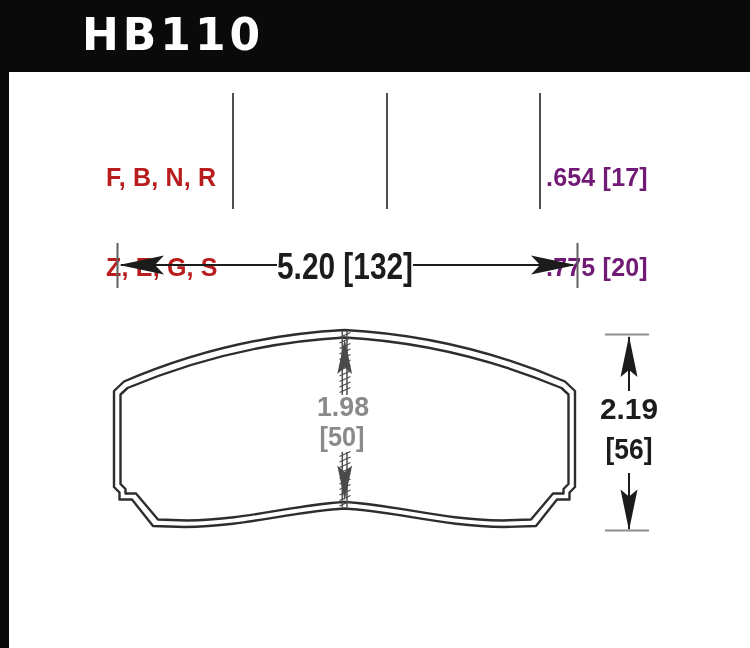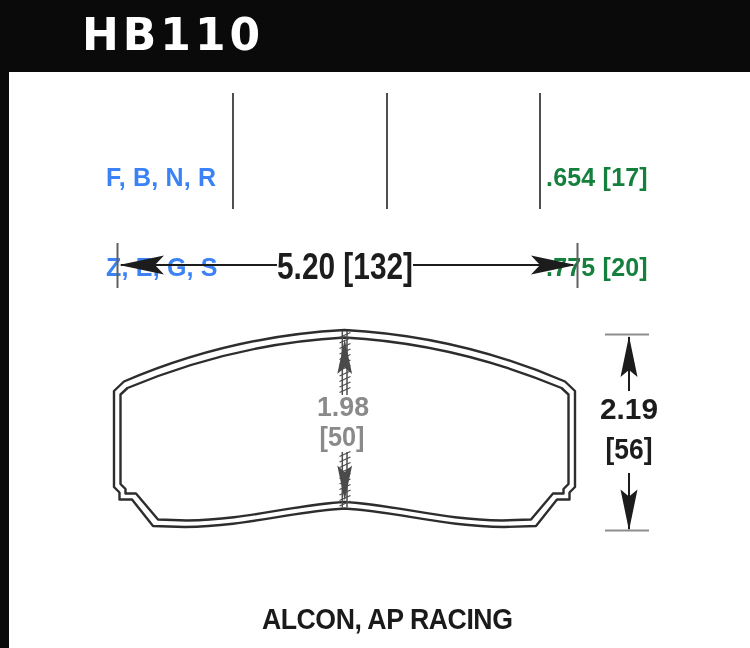--- a/index.html
+++ b/index.html
@@ -5,23 +5,23 @@
   html,body{margin:0;padding:0;background:#ffffff;}
   body{width:750px;height:648px;overflow:hidden;position:relative;
        font-family:"Liberation Sans","DejaVu Sans",sans-serif;-webkit-font-smoothing:antialiased;}
   .page{position:absolute;inset:0;background:#ffffff;}
   .spine{position:absolute;left:0;top:0;width:9px;height:648px;background:#0a0a0a;}
   .header{position:absolute;left:0;top:0;width:750px;height:72px;background:#0a0a0a;
           display:flex;align-items:center;padding-left:48px;}
   .part-number{color:#ffffff;font-weight:bold;font-size:44px;letter-spacing:4px;
                padding-left:34px;transform:translateY(-2px);font-family:"DejaVu Sans","Liberation Sans",sans-serif;}
   .codes{position:absolute;left:106px;top:102px;font-weight:bold;font-size:25px;
-         line-height:30px;color:#3b82f6;letter-spacing:0.2px;white-space:pre;}
+         line-height:30px;color:#b91c1c;letter-spacing:0.2px;white-space:pre;}
   .thickness{position:absolute;left:546px;top:102px;font-weight:bold;font-size:25px;
-         line-height:30px;color:#15803d;letter-spacing:0.2px;white-space:pre;}
+         line-height:30px;color:#701a75;letter-spacing:0.2px;white-space:pre;}
   .divider{position:absolute;top:93px;height:116px;width:2px;background:#4f4f4f;}
   .d1{left:232px}.d2{left:386px}.d3{left:539px}
   .drawing{position:absolute;left:0;top:0;width:750px;height:648px;}
   .apps{position:absolute;left:24px;top:603px;width:726px;text-align:center;
         font-weight:bold;font-size:29px;color:#1a1a1a;letter-spacing:-0.5px;}
   .apps span{display:inline-block;transform:scaleX(0.92);transform-origin:center;}
   svg text{font-family:"Liberation Sans","DejaVu Sans",sans-serif;font-weight:bold;}
 </style>
 </head>
 <body>
@@ -88,17 +88,14 @@
     <g>
       <path d="M605,334.5 H649 M605,530.5 H649" stroke="#8d8d8d" stroke-width="2.2" fill="none"></path>
       <path d="M629,337 V391 M629,473 V529" stroke="#1c1c1c" stroke-width="2" fill="none"></path>
       <polygon points="629,336 620.5,377 629,370 637.5,377" fill="#1c1c1c"></polygon>
       <polygon points="629,530.5 620.5,489.5 629,496.5 637.5,489.5" fill="#1c1c1c"></polygon>
       <text x="629" y="419" font-size="30" fill="#1c1c1c" text-anchor="middle" textLength="58" lengthAdjust="spacingAndGlyphs">2.19</text>
       <text x="629" y="459" font-size="30" fill="#1c1c1c" text-anchor="middle" textLength="47" lengthAdjust="spacingAndGlyphs">[56]</text>
     </g>
   </svg>
 
-  <div class="apps">
-    <span>ALCON, AP RACING</span>
-  </div>
 
 </div>
 
 </body></html>

